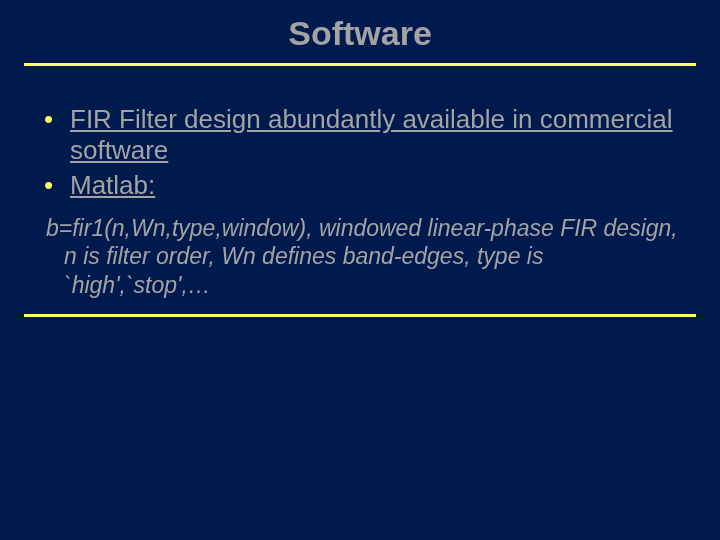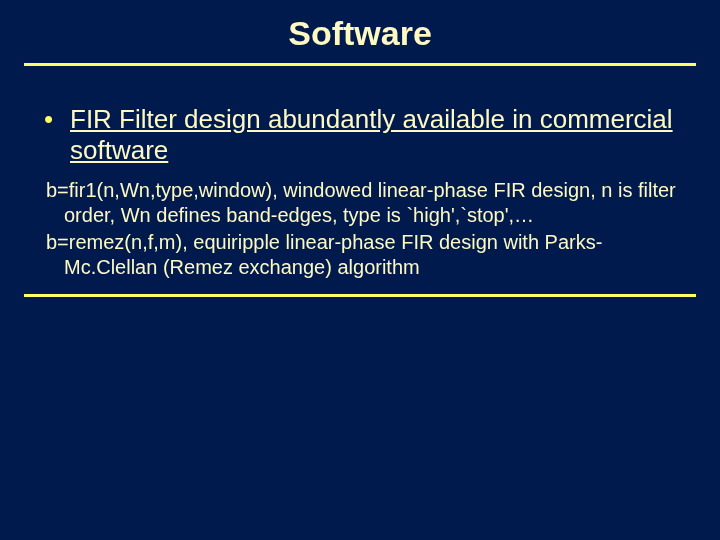--- a/index.html
+++ b/index.html
@@ -8,21 +8,21 @@
     width: 720px;
     height: 540px;
     background: #001a4d;
     font-family: Arial, Helvetica, sans-serif;
     overflow: hidden;
   }
   .slide {
     width: 720px;
     height: 540px;
     box-sizing: border-box;
-    color: #fef9c3;
+    color: #a3a3a3;
     padding: 0;
   }
   .title {
     text-align: center;
     font-size: 34px;
     font-weight: bold;
     padding-top: 14px;
     padding-bottom: 10px;
   }
   .hr {
@@ -52,41 +52,42 @@
   .bullets li::before {
     content: "•";
     position: absolute;
     left: 14px;
     top: 0;
     font-size: 26px;
     color: #ffff66;
   }
   .sub {
     margin: 2px 40px 0 46px;
-    font-size: 20px;
+    font-size: 23px;
     line-height: 1.25;
+    font-style: italic;
   }
   .sub p {
     margin: 0 0 2px 0;
     padding-left: 18px;
     text-indent: -18px;
   }
 </style>
 </head>
 <body>
 
 <div class="slide">
 
   <div class="title">Software</div>
   <hr class="hr">
 
   <ul class="bullets">
     <li>FIR Filter design abundantly available in commercial software</li>
+    <li>Matlab:</li>
   </ul>
 
   <div class="sub">
     <p>b=fir1(n,Wn,type,window), windowed linear-phase FIR design, n is filter order, Wn defines band-edges, type is `high',`stop',…</p>
-    <p>b=remez(n,f,m), equiripple linear-phase FIR design with Parks-Mc.Clellan (Remez exchange) algorithm</p>
   </div>
 
   <hr class="hr-bottom">
 
 </div>
 
 </body></html>

